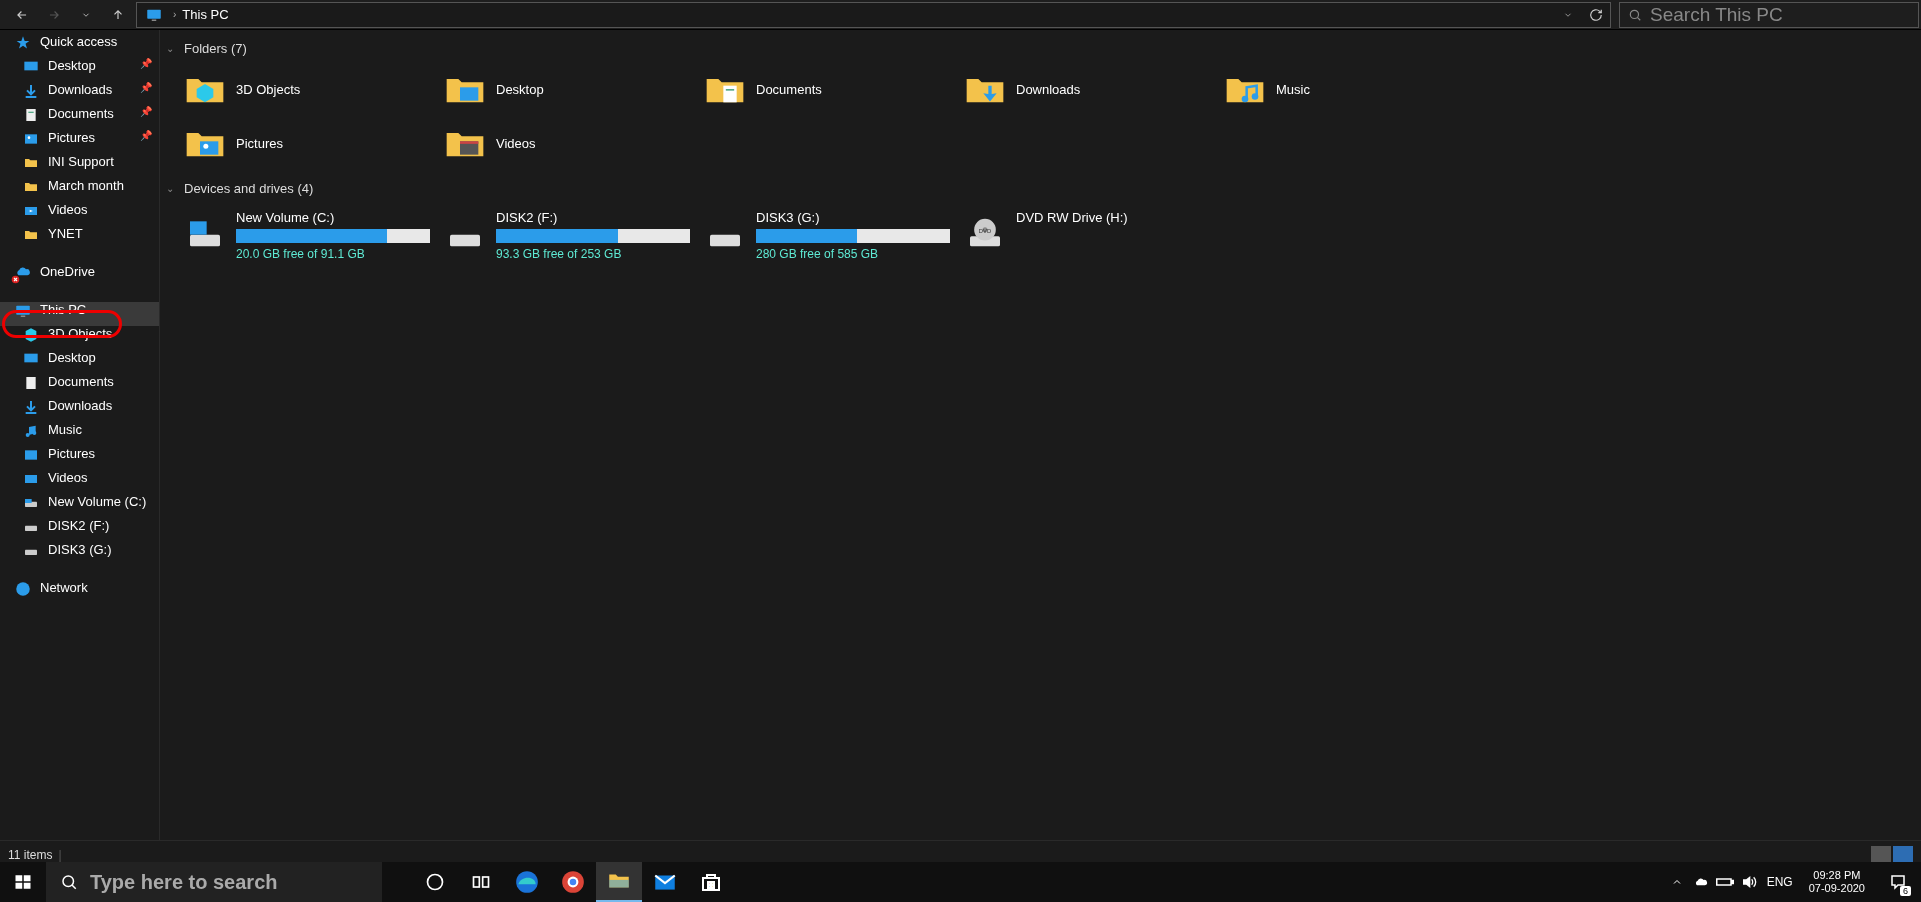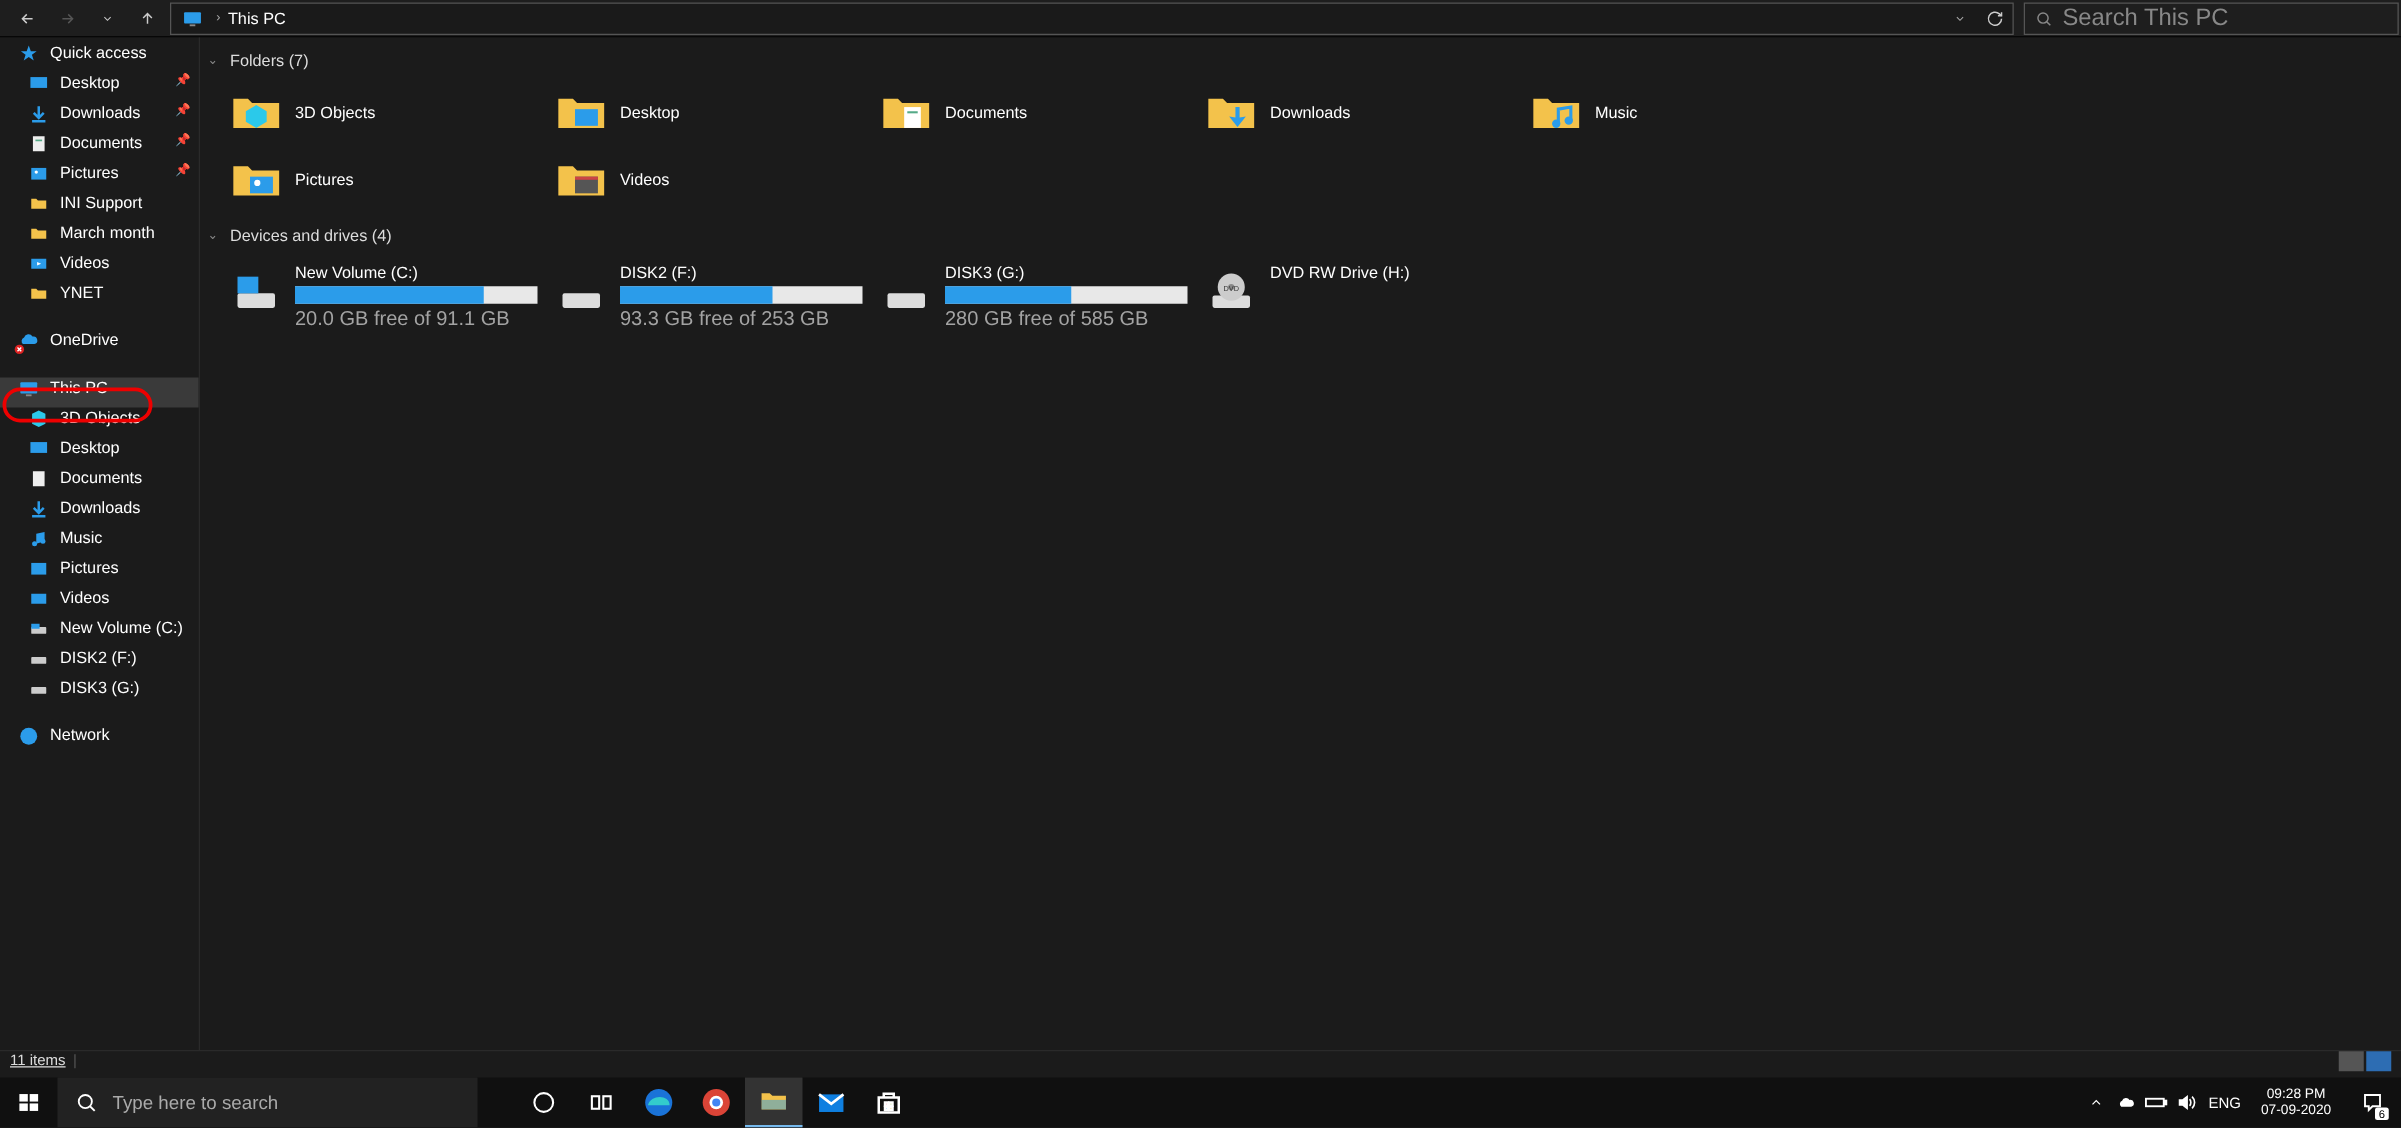--- a/index.html
+++ b/index.html
@@ -40,34 +40,34 @@
   .folder-item .ico { width:42px; height:40px; display:flex; align-items:center; justify-content:center; }
   .folder-item .lbl { font-size:13px; }
 
   .drives-grid { grid-template-columns: repeat(4, 258px); }
   .drive-item { height:64px; display:flex; align-items:flex-start; gap:10px; padding:6px;}
   .drive-item .ico { width:42px; height:42px; display:flex; align-items:center; justify-content:center; margin-top:4px;}
   .drive-info { flex:1; padding-top:2px;}
   .drive-info .name { font-size:13px; margin-bottom:4px;}
   .drive-bar { width:194px; height:14px; background:#e8e8e8; position:relative; margin-bottom:4px;}
   .drive-bar .fill { position:absolute; left:0; top:0; bottom:0; background:#2b9cea;}
-  .drive-info .free { font-size:16px; color:#a3a3a3;}
+  .drive-info .free { font-size:12px; color:#5eead4;}
 
   
-  .statusbar { height:22px; background:#1b1b1b; border-top:1px solid #2a2a2a; display:flex; align-items:flex-start; padding:0 8px; font-size:12px; color:#ddd;text-decoration:underline;}
+  .statusbar { height:22px; background:#1b1b1b; border-top:1px solid #2a2a2a; display:flex; align-items:flex-end; padding:0 8px; font-size:12px; color:#ddd;}
   .statusbar .sp { margin:0 6px; color:#555;}
   .statusbar .view-toggles { margin-left:auto; display:flex; gap:2px;}
   .statusbar .vt { width:20px; height:16px; background:#2d6db3;}
   .statusbar .vt.inactive{ background:#555;}
 
   
   .taskbar { height:40px; background:#101010; display:flex; align-items:center; }
   .task-start { width:46px; height:40px; display:flex; align-items:center; justify-content:center;}
   .task-search { width:336px; height:40px; background:#222; display:flex; align-items:center; padding:0 14px; color:#aaa; gap:12px;}
-  .task-search .ph { font-size:15px;}
+  .task-search .ph { font-size:20px;font-weight:bold;}
   .task-btn { width:46px; height:40px; display:flex; align-items:center; justify-content:center;}
   .task-btn.active { background:#333; border-bottom:2px solid #76b9ed;}
   .task-tray { margin-left:auto; display:flex; align-items:center; height:40px; }
   .tray-ico { width:24px; height:40px; display:flex; align-items:center; justify-content:center; color:#fff; font-size:12px;}
   .tray-lang { padding:0 6px; display:flex; align-items:flex-start; font-size:12px;}
   .tray-clock { padding:0 10px; display:flex; flex-direction:column; align-items:center; justify-content:center; font-size:11px; line-height:13px;}
   .tray-notif { width:46px; height:40px; display:flex; align-items:center; justify-content:center; position:relative;}
   .notif-badge { position:absolute; right:10px; bottom:6px; background:#fff; color:#000; font-size:9px; padding:0 3px; border-radius:2px;}
 
   

